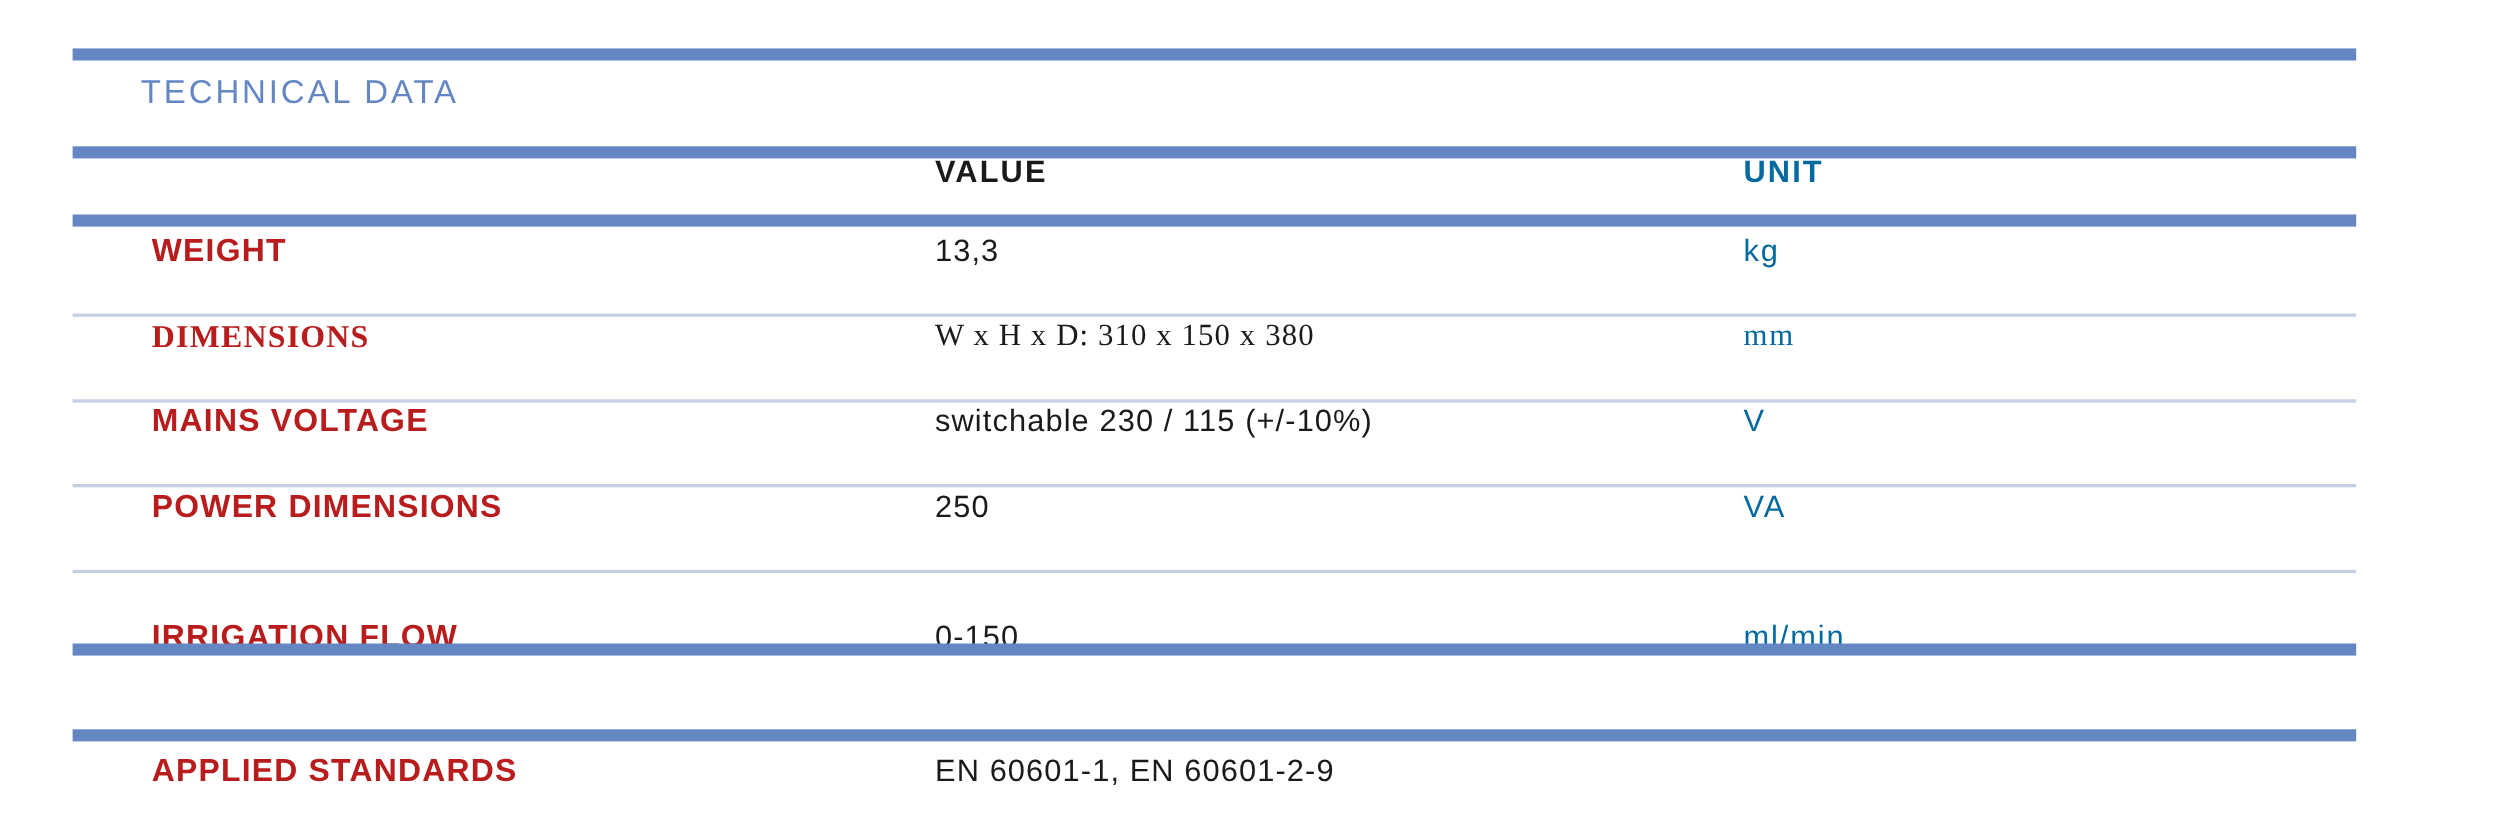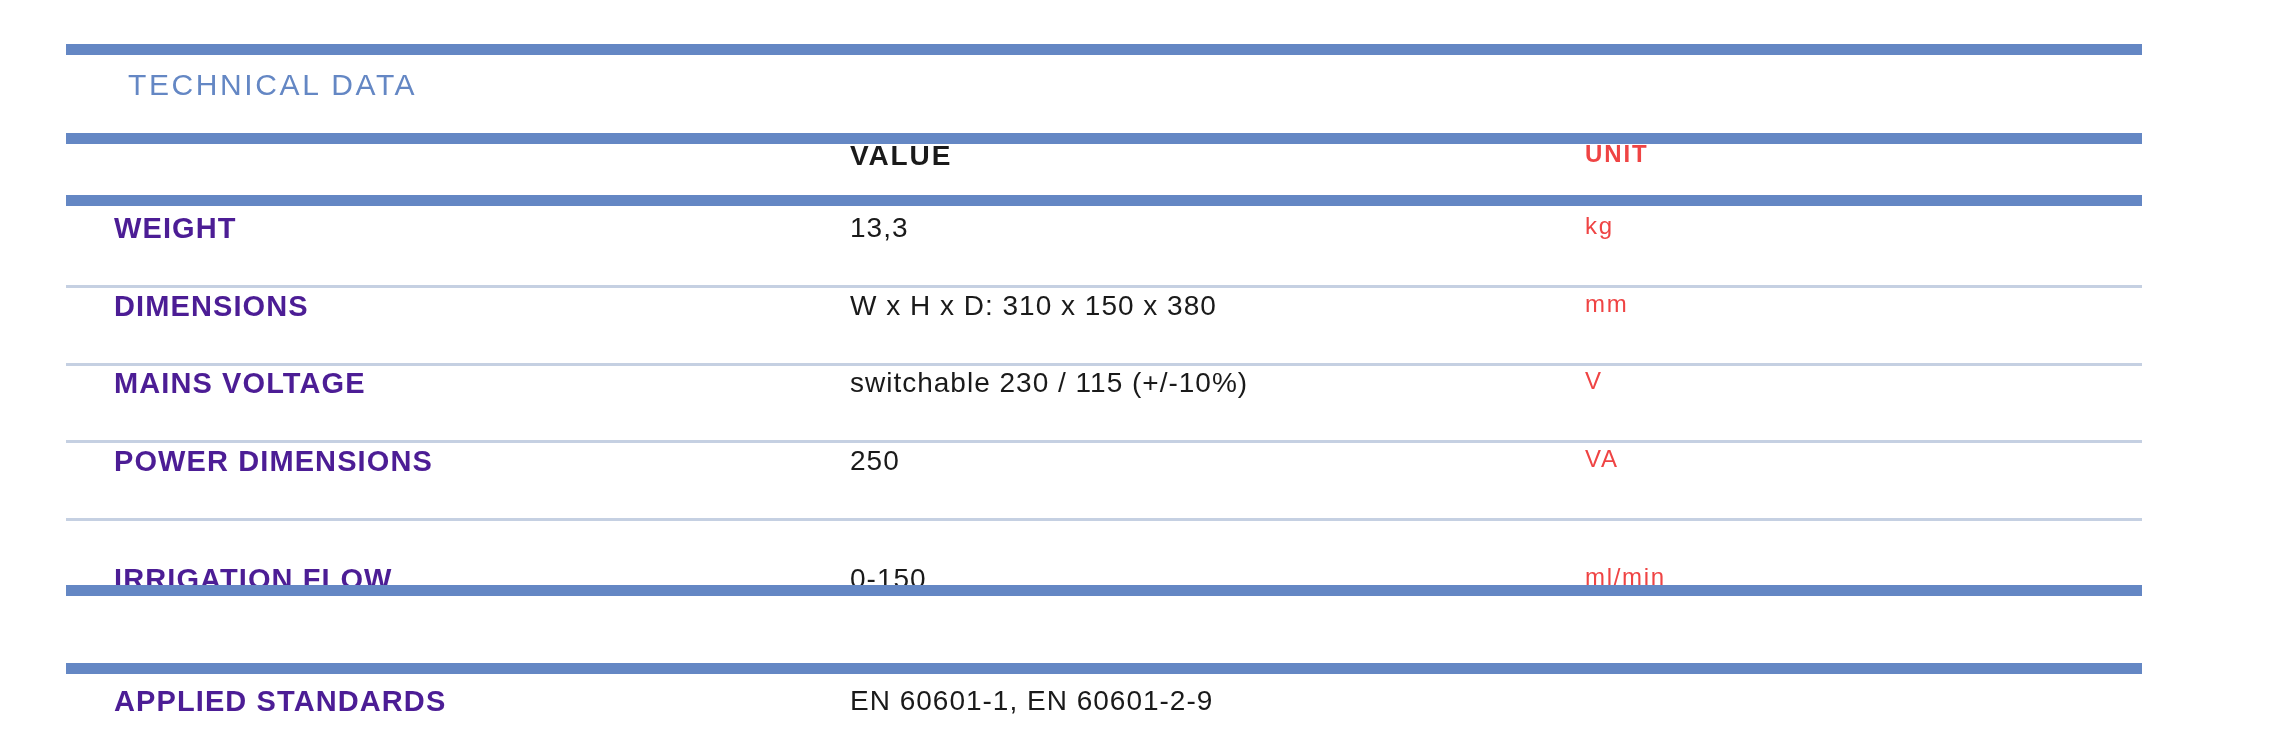--- a/index.html
+++ b/index.html
@@ -57,38 +57,38 @@
     left: 0;
     width: 2286px;
     height: 78px;
   }
   .cell {
     position: absolute;
     top: 0;
     white-space: nowrap;
   }
   .cell-label {
-    left: 114px;
+    left: 138px;
     font-size: 29px;
     font-weight: 700;
-    color: #4c1d95;
+    color: #b91c1c;
     letter-spacing: 1.1px;
   }
   .cell-value {
     left: 850px;
     font-size: 28px;
     font-weight: 400;
     color: #1a1a1a;
     letter-spacing: 1.0px;
   }
   .cell-unit {
     left: 1585px;
-    font-size: 24px;
+    font-size: 28px;
     font-weight: 400;
-    color: #ef4444;
+    color: #0369a1;
     letter-spacing: 1.7px;
   }
 
   
   .row-header .cell-value,
   .row-header .cell-unit {
     font-weight: 700;
     letter-spacing: 1.9px;
   }
 </style>
@@ -111,21 +111,21 @@
 
   <div class="rule-thick" style="top:195px;"></div>
 
   <div class="row" style="top:212px;">
     <div class="cell cell-label">WEIGHT</div>
     <div class="cell cell-value">13,3</div>
     <div class="cell cell-unit">kg</div>
   </div>
   <div class="rule-thin" style="top:285px;"></div>
 
-  <div class="row" style="top:290px;">
+  <div class="row" style="top:290px;font-family:Liberation Serif, serif;">
     <div class="cell cell-label">DIMENSIONS</div>
     <div class="cell cell-value">W x H x D: 310 x 150 x 380</div>
     <div class="cell cell-unit">mm</div>
   </div>
   <div class="rule-thin" style="top:363px;"></div>
 
   <div class="row" style="top:367px;">
     <div class="cell cell-label">MAINS VOLTAGE</div>
     <div class="cell cell-value">switchable 230 / 115 (+/-10%)</div>
     <div class="cell cell-unit">V</div>

